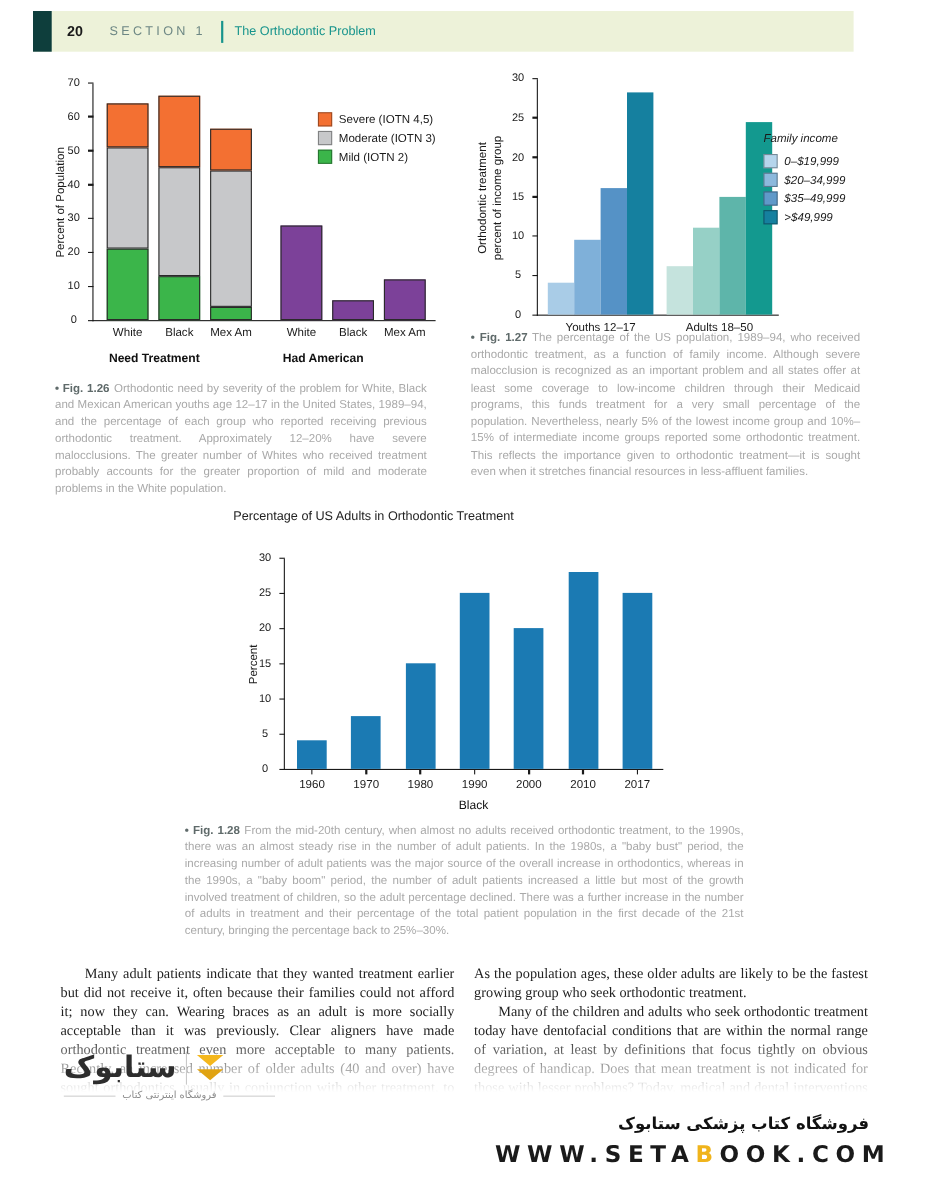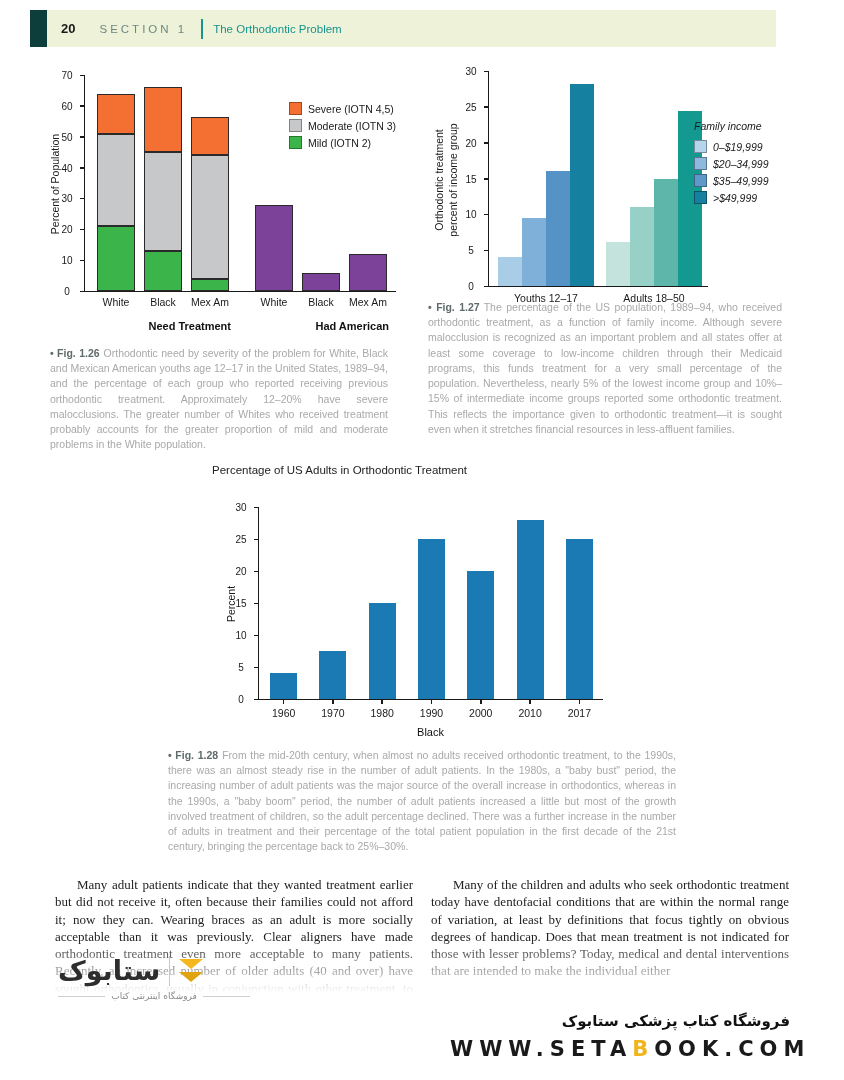--- a/index.html
+++ b/index.html
@@ -16,21 +16,21 @@
   .chapter{font-size:11.5px;color:#17948c;}
 
   
   .plot{position:absolute;border-left:1.5px solid #1a1a1a;border-bottom:1.5px solid #1a1a1a;}
   .bar{position:absolute;}
   .seg{border:1px solid #2a2a2a;}
   .ytick{position:absolute;left:-30px;width:24px;text-align:center;font-size:10px;color:#1a1a1a;}
   .ymark{position:absolute;left:-5px;width:5px;height:1.5px;background:#1a1a1a;}
   .xmark{position:absolute;width:1.5px;height:4px;background:#1a1a1a;}
   .xcat{position:absolute;text-align:center;font-size:10.5px;color:#1a1a1a;}
-  .grouplab{position:absolute;text-align:right;font-size:11px;font-weight:bold;color:#111;}
+  .grouplab{position:absolute;text-align:left;font-size:11px;font-weight:bold;color:#111;}
   .ylab{position:absolute;transform:rotate(-90deg);font-size:10.5px;color:#1a1a1a;text-align:center;line-height:1.3;}
   .legend{position:absolute;}
   .lrow{display:flex;align-items:center;margin-bottom:4px;}
   .lsw{width:13px;height:13px;margin-right:6px;border:1px solid rgba(0,0,0,.35);flex:0 0 13px;}
   .llab{font-size:10.5px;color:#1a1a1a;white-space:nowrap;}
   .ltitle{font-size:10.5px;color:#1a1a1a;margin-bottom:8px;}
   .c3title{position:absolute;top:4px;left:0;width:100%;text-align:left;font-size:11.5px;color:#222;}
   .xaxis-label{position:absolute;text-align:center;font-size:11px;color:#111;}
 
   
@@ -229,20 +229,21 @@
 </div>
 
 <div class="caption" style="left:168px;top:748px;width:508px;">
   <span class="cap-label">• Fig. 1.28</span><span>From the mid-20th century, when almost no adults received orthodontic treatment, to the 1990s, there was an almost steady rise in the number of adult patients. In the 1980s, a "baby bust" period, the increasing number of adult patients was the major source of the overall increase in orthodontics, whereas in the 1990s, a "baby boom" period, the number of adult patients increased a little but most of the growth involved treatment of children, so the adult percentage declined. There was a further increase in the number of adults in treatment and their percentage of the total patient population in the first decade of the 21st century, bringing the percentage back to 25%–30%.</span>
 </div>
 
 <div class="bodycol" style="left:55px;top:876px;width:358px;height:122px;">
   <p class="indent">Many adult patients indicate that they wanted treatment earlier but did not receive it, often because their families could not afford it; now they can. Wearing braces as an adult is more socially acceptable than it was previously. Clear aligners have made orthodontic treatment even more acceptable to many patients. Recently, an increased number of older adults (40 and over) have sought orthodontics, usually in conjunction with other treatment, to save their teeth, and the majority of that oldest subgroup were</p>
 </div>
 <div class="bodycol" style="left:431px;top:876px;width:358px;height:122px;">
+  <p>As the population ages, these older adults are likely to be the fastest growing group who seek orthodontic treatment.</p>
   <p class="indent">Many of the children and adults who seek orthodontic treatment today have dentofacial conditions that are within the normal range of variation, at least by definitions that focus tightly on obvious degrees of handicap. Does that mean treatment is not indicated for those with lesser problems? Today, medical and dental interventions that are intended to make the individual either</p>
 </div>
 
 <div class="fade"></div>
 
 <div class="abs" style="left:58px;top:955px;width:192px;">
   <div class="logo-row">
     <div class="logo-fa" dir="rtl">ستابوک</div>
     <div class="logo-div"></div>
     <div class="logo-mark">

